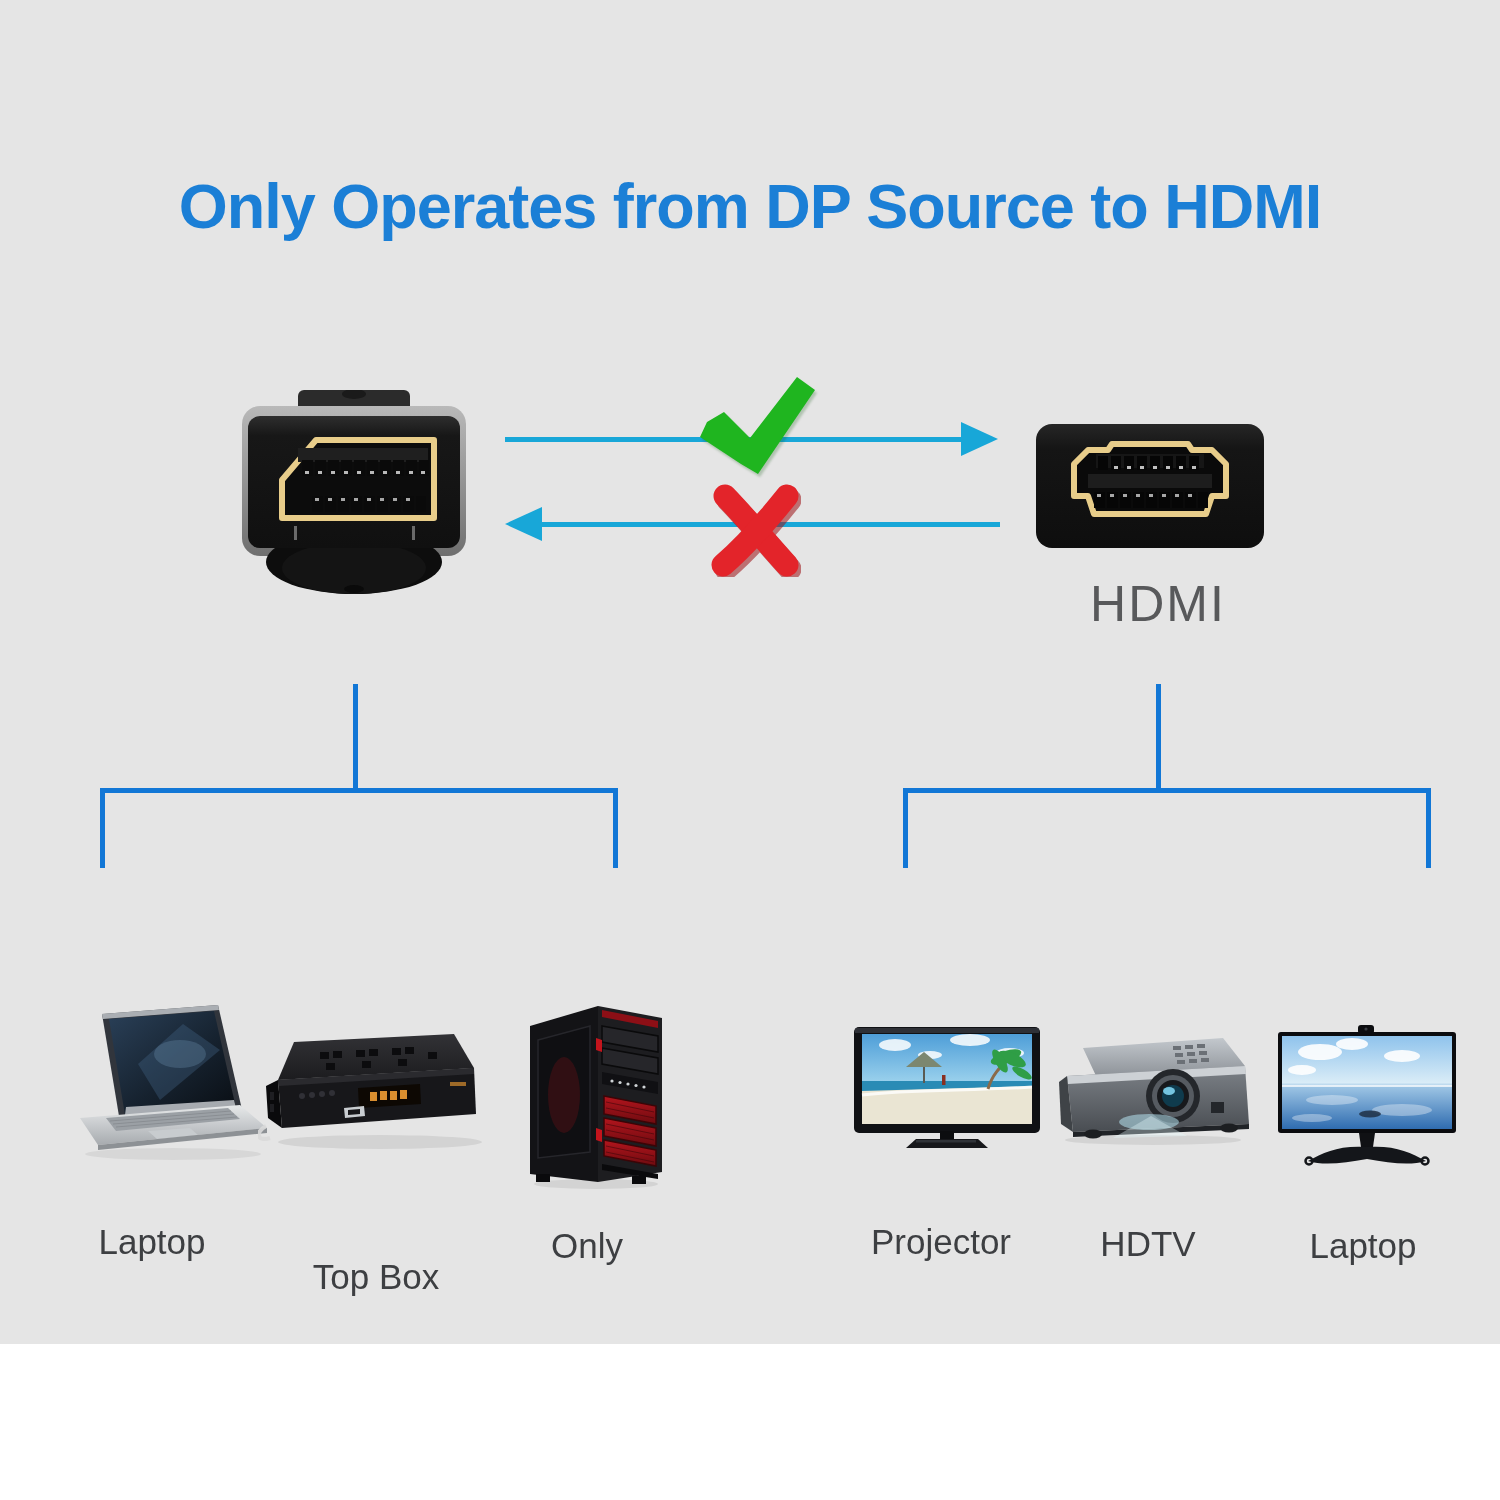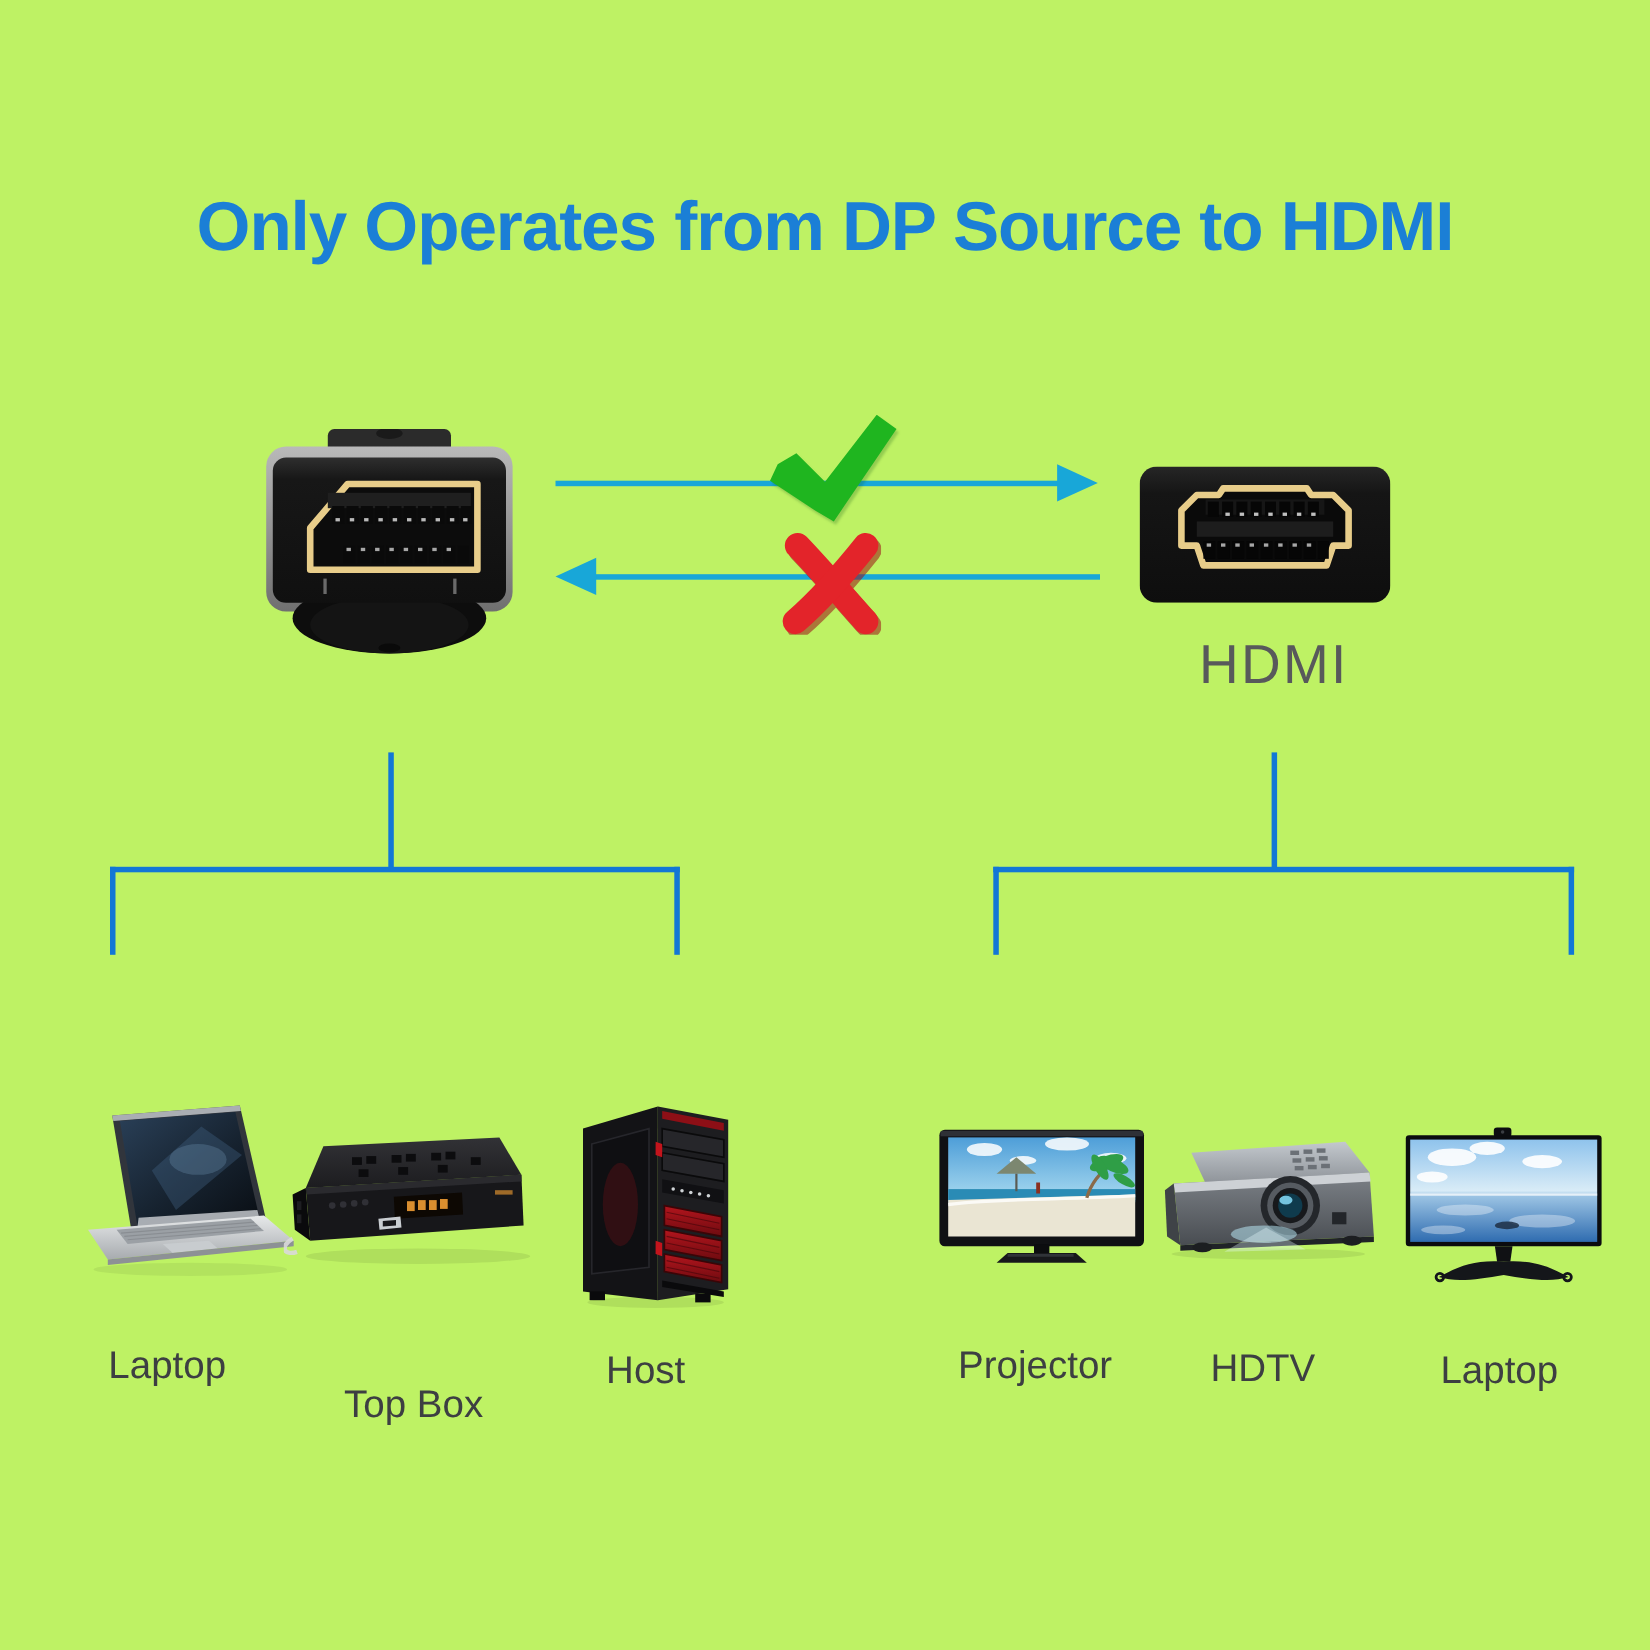--- a/index.html
+++ b/index.html
@@ -1,21 +1,21 @@
 <!DOCTYPE html>
 <html style="--title: #1b7fd6; --arrow: #18a7d8; --bracket: #1277d6; --check: #1fb51f; --cross: #e3242a; --connector_label: #58595b; --device_label: #3d3f42; --gold: #e8cd8a;"><head>
 <meta charset="utf-8">
 <style>
   :root{
     --title:#1b7fd6; --arrow:#18a7d8; --bracket:#1277d6;
     --check:#1fb51f; --cross:#e3242a;
     --connector_label:#58595b; --device_label:#3d3f42;
   }
   html,body{margin:0;padding:0;background:#fff;}
-  .canvas{position:relative;width:1500px;height:1500px;background:#bef264;overflow:hidden;
+  .canvas{position:relative;width:1500px;height:1344px;background:#e5e5e5;overflow:hidden;
           font-family:"Liberation Sans", sans-serif;}
   .title{position:absolute;left:0;top:170px;width:1500px;margin:0;text-align:center;
          font-size:63px;font-weight:bold;letter-spacing:-1px;color:var(--title);}
   .conn-label{position:absolute;width:240px;text-align:center;font-size:50px;font-weight:400;
          letter-spacing:2px;color:var(--connector_label);}
   .dev-label{position:absolute;width:220px;text-align:center;font-size:35px;font-weight:400;
          color:var(--device_label);}
   .line{position:absolute;background:var(--bracket);}
   .aline{position:absolute;background:var(--arrow);height:5px;}
   .ahead{position:absolute;width:0;height:0;}
@@ -431,18 +431,18 @@
       <ellipse cx="98" cy="94" rx="11" ry="3.5" fill="#1e2f44" opacity="0.85"></ellipse>
       <polygon points="87,113 103,113 101,127 89,127" fill="#101114"></polygon>
       <path d="M 95 127 C 68 125 52 132 36 141 C 52 146 72 143 95 139 C 118 143 138 146 154 141 C 138 132 122 125 95 127 Z" fill="#14161a"></path>
       <circle cx="37" cy="141" r="3.5" fill="none" stroke="#14161a" stroke-width="2.5"></circle>
       <circle cx="153" cy="141" r="3.5" fill="none" stroke="#14161a" stroke-width="2.5"></circle>
     </svg>
   </div>
 
   <div class="dev-label" style="left:42px;top:1222px;">Laptop</div>
   <div class="dev-label" style="left:266px;top:1224px;margin-top:33px;">Top Box</div>
-  <div class="dev-label" style="left:477px;top:1226px;">Host</div>
+  <div class="dev-label" style="left:477px;top:1226px;">Only</div>
   <div class="dev-label" style="left:831px;top:1222px;">Projector</div>
   <div class="dev-label" style="left:1038px;top:1224px;">HDTV</div>
   <div class="dev-label" style="left:1253px;top:1226px;">Laptop</div>
 
 </div>
 
 </body></html>

